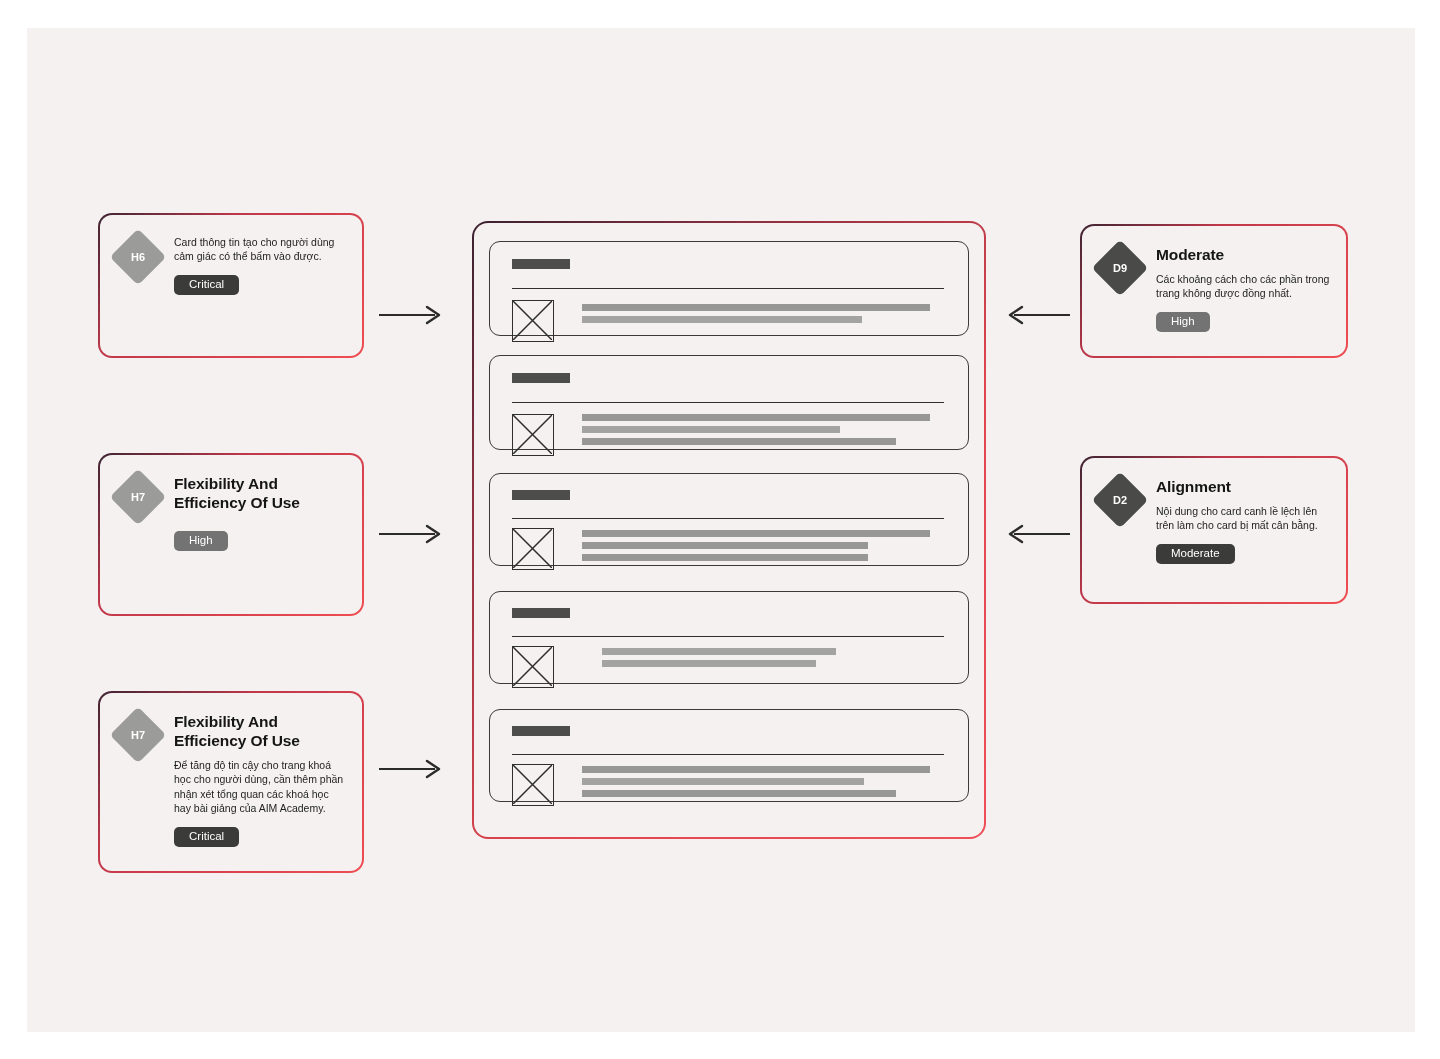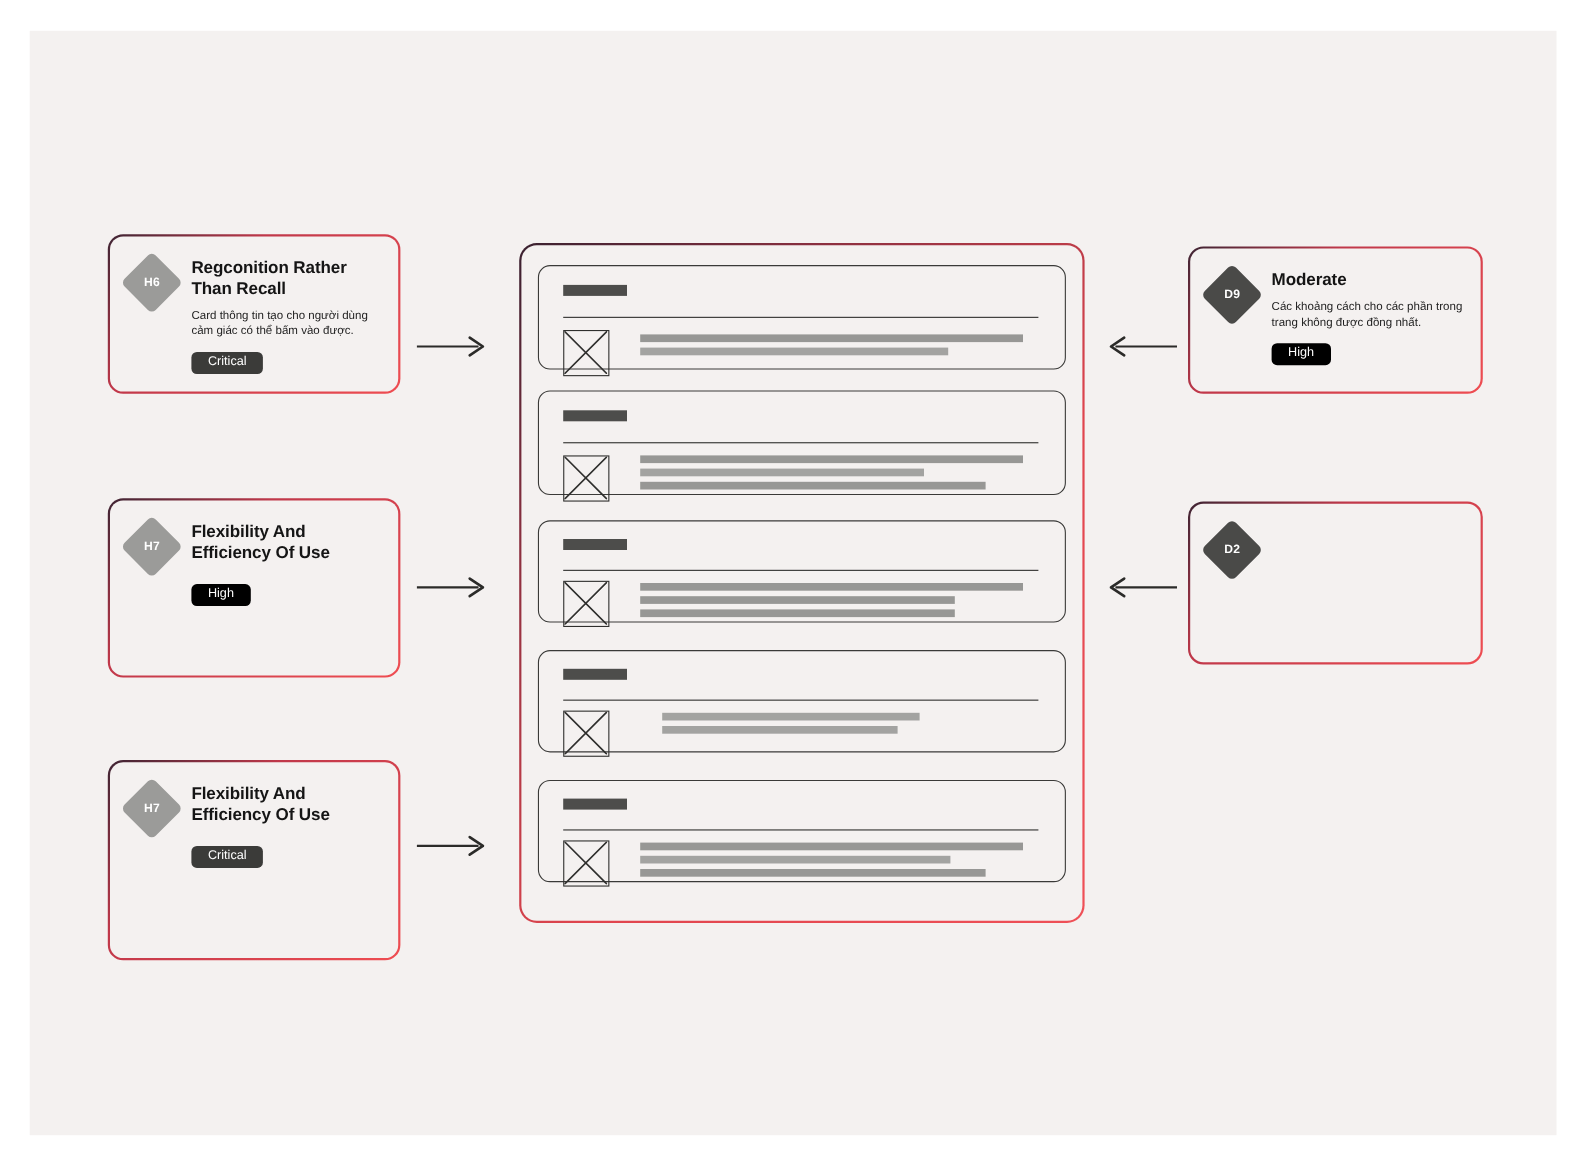--- a/index.html
+++ b/index.html
@@ -82,21 +82,21 @@
     display: inline-block;
     margin-top: 11px;
     padding: 4px 15px 5px 15px;
     border-radius: 5px;
     color: #ffffff;
     font-size: 11.5px;
     font-weight: 500;
     line-height: 1;
   }
   .badge-critical { background: #3b3b39; }
-  .badge-high     { background: #000000; }
+  .badge-high     { background: #737373; }
   .badge-moderate { background: #3b3b39; }
 
   
   #card-h6 { left: 71px;   top: 185px; width: 266px; height: 145px; }
   #card-h7a{ left: 71px;   top: 425px; width: 266px; height: 163px; }
   #card-h7b{ left: 71px;   top: 663px; width: 266px; height: 182px; }
   #card-d9 { left: 1053px; top: 196px; width: 268px; height: 134px; }
   #card-d2 { left: 1053px; top: 428px; width: 268px; height: 148px; }
 
   
@@ -164,22 +164,20 @@
 <body>
 
 <div id="canvas">
 
   <div class="anno-card" id="card-h6">
     <div class="anno-card-inner">
       <div class="diamond diamond-light" style="left:18px; top:22px;">
         <span>H6</span>
       </div>
       <div class="anno-body" style="left:74px; top:20px; right:14px;">
-        <p class="anno-title">Regconition Rather
-Than Recall</p>
         <p class="anno-desc">Card thông tin tạo cho người dùng cảm giác có thể bấm vào được.</p>
         <span class="badge badge-critical">Critical</span>
       </div>
     </div>
   </div>
 
   <div class="anno-card" id="card-h7a">
     <div class="anno-card-inner">
       <div class="diamond diamond-light" style="left:18px; top:22px;">
         <span>H7</span>
@@ -193,20 +191,21 @@
   </div>
 
   <div class="anno-card" id="card-h7b">
     <div class="anno-card-inner">
       <div class="diamond diamond-light" style="left:18px; top:22px;">
         <span>H7</span>
       </div>
       <div class="anno-body" style="left:74px; top:20px; right:14px;">
         <p class="anno-title">Flexibility And
 Efficiency Of Use</p>
+        <p class="anno-desc">Để tăng độ tin cậy cho trang khoá học cho người dùng, cần thêm phần nhận xét tổng quan các khoá học hay bài giảng của AIM Academy.</p>
         <span class="badge badge-critical">Critical</span>
       </div>
     </div>
   </div>
 
   <div class="anno-card" id="card-d9">
     <div class="anno-card-inner">
       <div class="diamond diamond-dark" style="left:18px; top:22px;">
         <span>D9</span>
       </div>
@@ -215,20 +214,25 @@
         <p class="anno-desc">Các khoảng cách cho các phần trong trang không được đồng nhất.</p>
         <span class="badge badge-high">High</span>
       </div>
     </div>
   </div>
 
   <div class="anno-card" id="card-d2">
     <div class="anno-card-inner">
       <div class="diamond diamond-dark" style="left:18px; top:22px;">
         <span>D2</span>
+      </div>
+      <div class="anno-body" style="left:74px; top:20px; right:14px;">
+        <p class="anno-title">Alignment</p>
+        <p class="anno-desc">Nội dung cho card canh lề lệch lên trên làm cho card bị mất cân bằng.</p>
+        <span class="badge badge-moderate">Moderate</span>
       </div>
     </div>
   </div>
 
   <svg class="arrow" style="left:350px; top:275px;" width="70" height="24" viewBox="0 0 70 24">
     <path d="M2 12 H58" stroke="#2b2b29" stroke-width="2" fill="none"></path>
     <path d="M50 4 L62 12 L50 20" stroke="#2b2b29" stroke-width="2.4" fill="none" stroke-linecap="round" stroke-linejoin="round"></path>
   </svg>
 
   <svg class="arrow" style="left:350px; top:494px;" width="70" height="24" viewBox="0 0 70 24">

